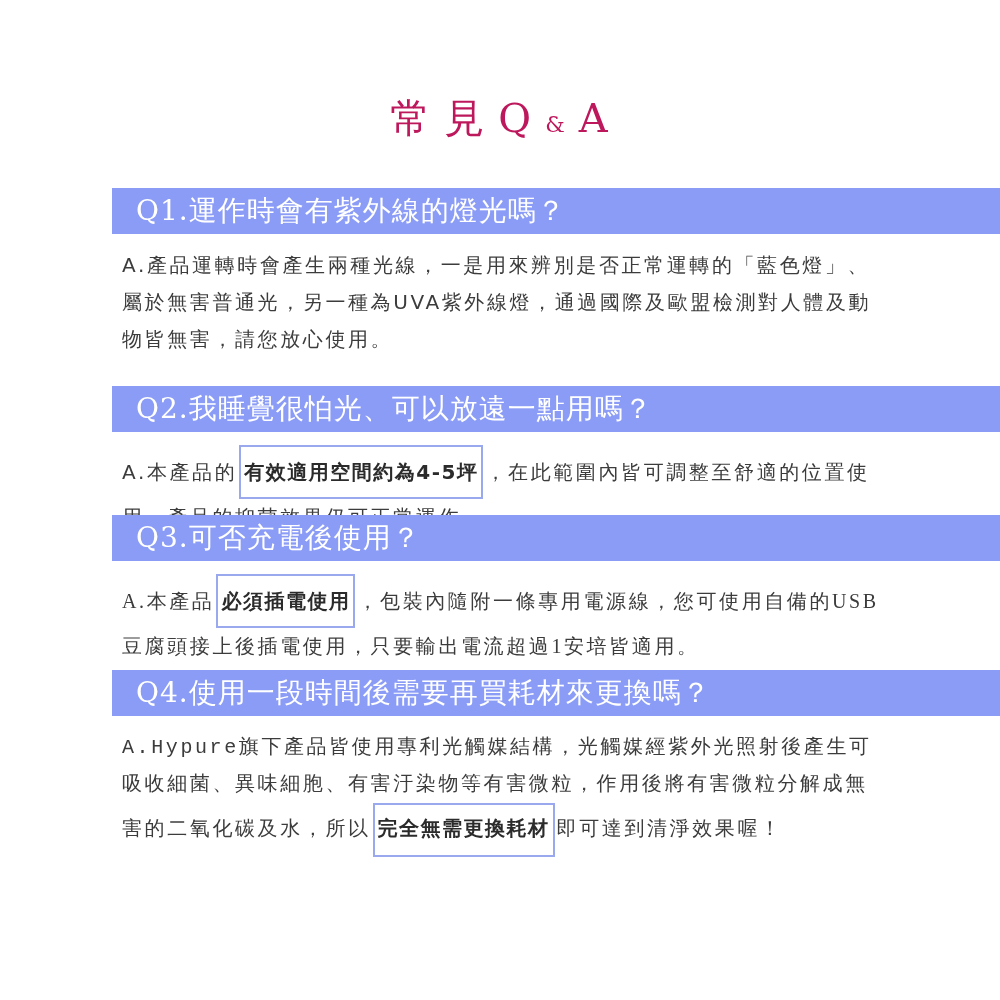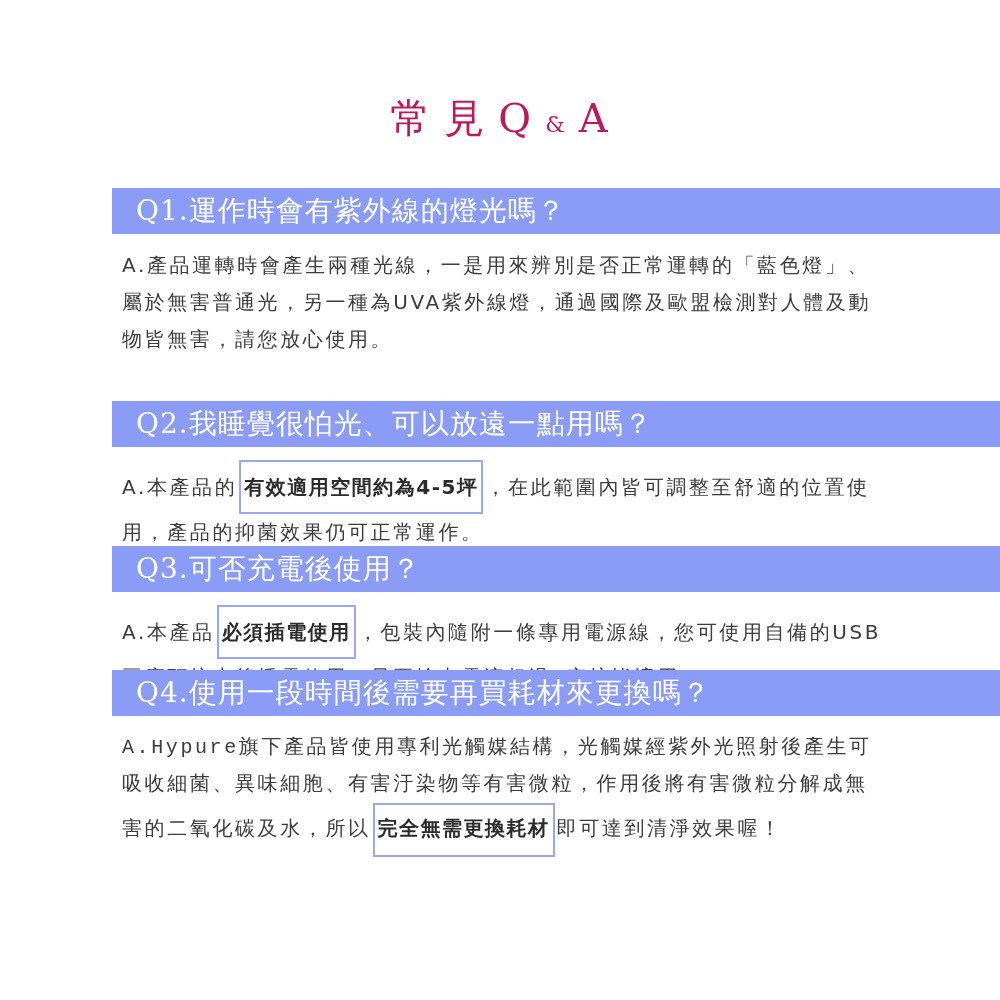--- a/index.html
+++ b/index.html
@@ -80,30 +80,30 @@
   <span class="w">常</span><span class="w">見</span><span class="w">Q</span><span class="amp">&amp;</span><span class="w">A</span>
 </div>
 
 <section class="faq" style="top:188px;">
   <div class="q-bar">Q1.運作時會有紫外線的燈光嗎？</div>
   <div class="answer" style="width:750px;">
     <span>A.產品運轉時會產生兩種光線，一是用來辨別是否正常運轉的「藍色燈」、屬於無害普通光，另一種為UVA紫外線燈，通過國際及歐盟檢測對人體及動物皆無害，請您放心使用。</span>
   </div>
 </section>
 
-<section class="faq" style="top:401px;">
+<section class="faq" style="top:386px;">
   <div class="q-bar">Q2.我睡覺很怕光、可以放遠一點用嗎？</div>
   <div class="answer">
     <span>A.本產品的</span><span class="hl">有效適用空間約為4-5坪</span><span>，在此範圍內皆可調整至舒適的位置使用，產品的抑菌效果仍可正常運作。</span>
   </div>
 </section>
 
-<section class="faq" style="top:546px;">
+<section class="faq" style="top:515px;">
   <div class="q-bar">Q3.可否充電後使用？</div>
-  <div class="answer" style="width:760px;">
+  <div class="answer" style="width:760px;font-family:Liberation Serif, serif;">
     <span>A.本產品</span><span class="hl">必須插電使用</span><span>，包裝內隨附一條專用電源線，您可使用自備的USB豆腐頭接上後插電使用，只要輸出電流超過1安培皆適用。</span>
   </div>
 </section>
 
 <section class="faq" style="top:670px;">
   <div class="q-bar">Q4.使用一段時間後需要再買耗材來更換嗎？</div>
   <div class="answer" style="width:750px;font-family:Liberation Mono, monospace;">
     <span>A.Hypure旗下產品皆使用專利光觸媒結構，光觸媒經紫外光照射後產生可吸收細菌、異味細胞、有害汙染物等有害微粒，作用後將有害微粒分解成無害的二氧化碳及水，所以</span><span class="hl">完全無需更換耗材</span><span>即可達到清淨效果喔！</span>
   </div>
 </section>

